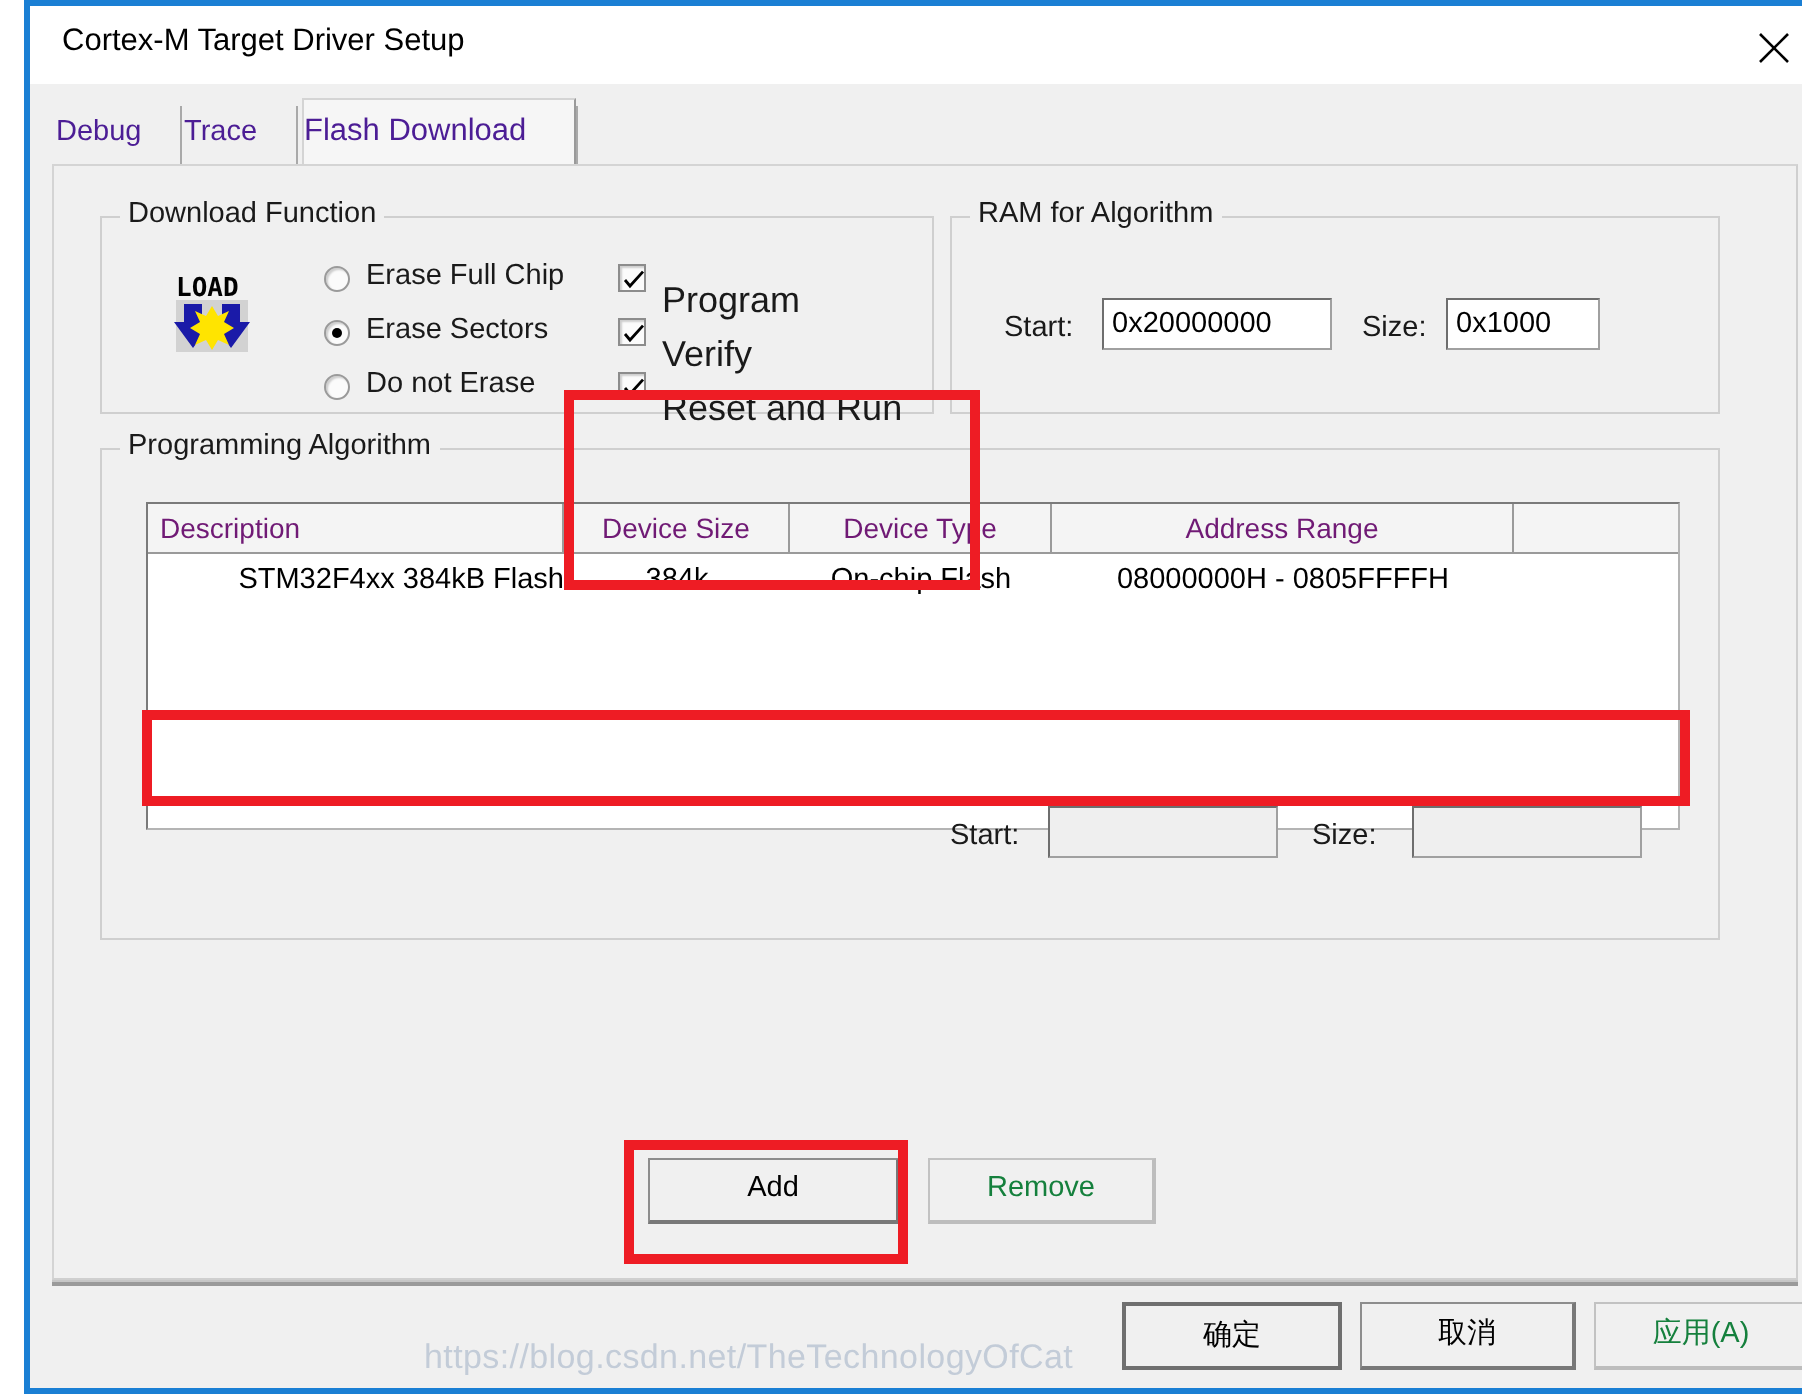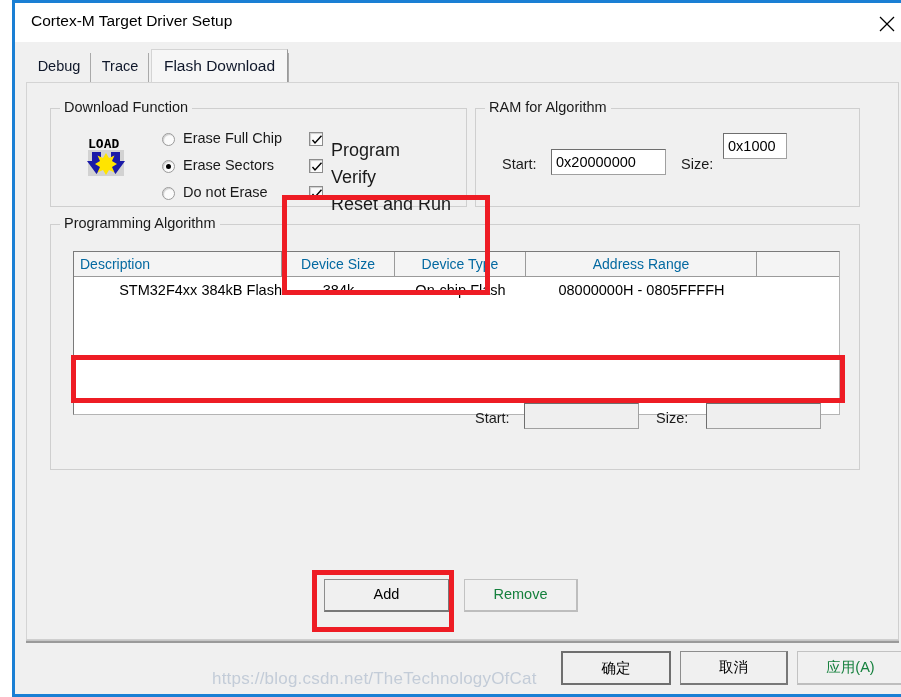--- a/index.html
+++ b/index.html
@@ -52,23 +52,23 @@
     left: 0; top: 39px;
     width: 895px; height: 40px;
     background: #f0f0f0;
   }
   .tab {
     position: absolute;
     top: 11px;
     height: 29px;
     background: #f0f0f0;
     font-size: 14.5px;
-    color: #0f172a;
+    color: #4c1d95;
     line-height: 26px;
-    text-align: center;
+    text-align: left;
     white-space: nowrap;
     cursor: default;
   }
   .tab.inactive { border-right: 1px solid #a9a9a9; }
   .tab.active {
     top: 7px;
     height: 33px;
     background: #f6f6f6;
     border-top: 1px solid #d4d4d4;
     border-left: 1px solid #d4d4d4;
@@ -205,21 +205,21 @@
     overflow: hidden;
   }
   .textbox.disabled {
     background: #efefef;
     color: #8a8a8a;
   }
 
   #lbl-ram-start  { left: 475px; top: 73px; }
   #tb-ram-start   { left: 524px; top: 66px; width: 115px; }
   #lbl-ram-size   { left: 654px; top: 73px; }
-  #tb-ram-size    { left: 696px; top: 50px; width: 64px; }
+  #tb-ram-size    { left: 696px; top: 66px; width: 77px; }
 
   #lbl-alg-start  { left: 448px; top: 327px; }
   #tb-alg-start   { left: 497px; top: 320px; width: 115px; }
   #lbl-alg-size   { left: 629px; top: 327px; }
   #tb-alg-size    { left: 679px; top: 320px; width: 115px; }
 
   
   #listbox {
     position: absolute;
     left: 22px; top: 26px;
@@ -236,21 +236,21 @@
     width: 767px; height: 25px;
     background: #f4f4f4;
     border-bottom: 1px solid #9a9a9a;
   }
   .hcell {
     position: absolute;
     top: 0;
     height: 24px;
     line-height: 24px;
     font-size: 14px;
-    color: #0369a1;
+    color: #701a75;
     border-right: 1px solid #9a9a9a;
     white-space: nowrap;
     overflow: hidden;
     cursor: default;
   }
   .hcell.lft { padding-left: 6px; text-align: left; }
   .hcell.ctr { text-align: center; }
   #hc-0 { left: 0px;   width: 208px; }
   #hc-1 { left: 208px; width: 113px; }
   #hc-2 { left: 321px; width: 131px; }

